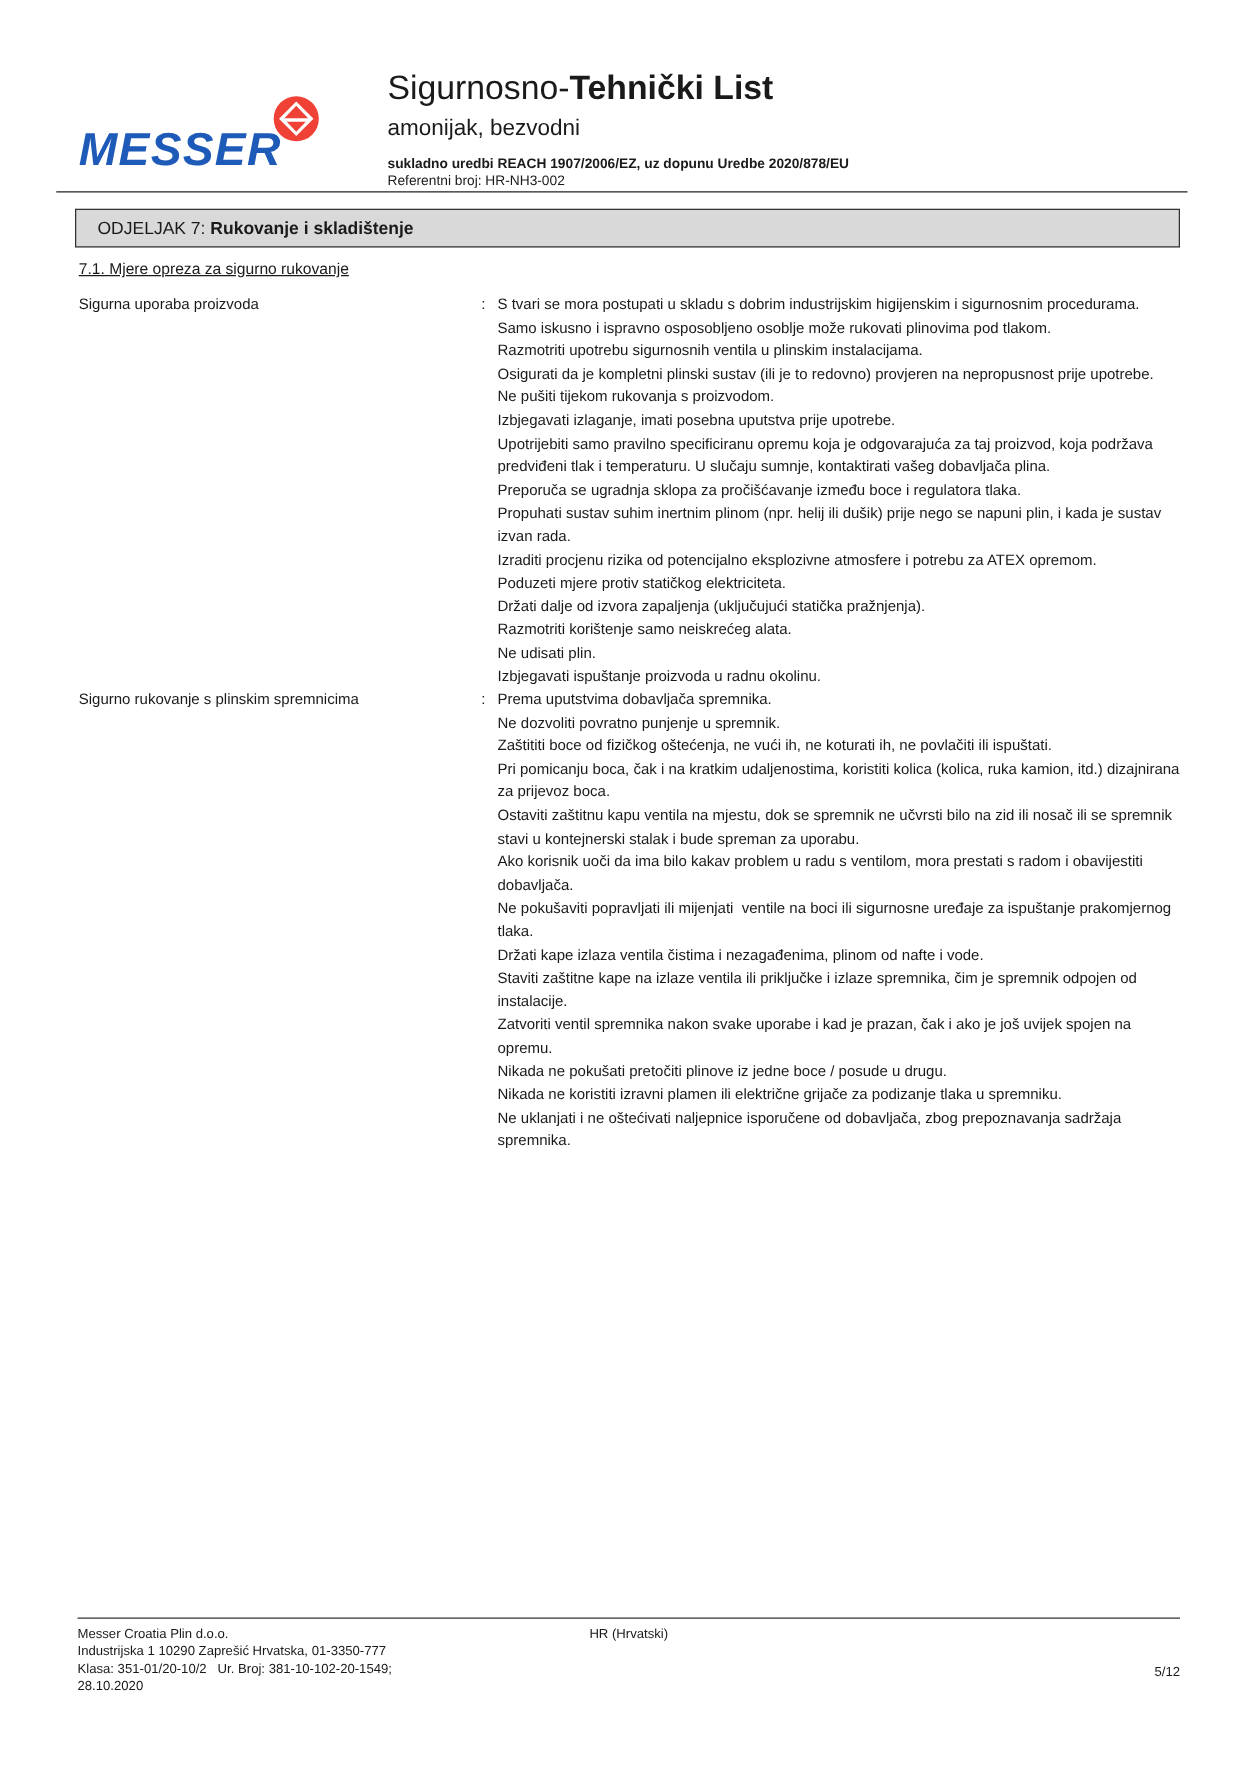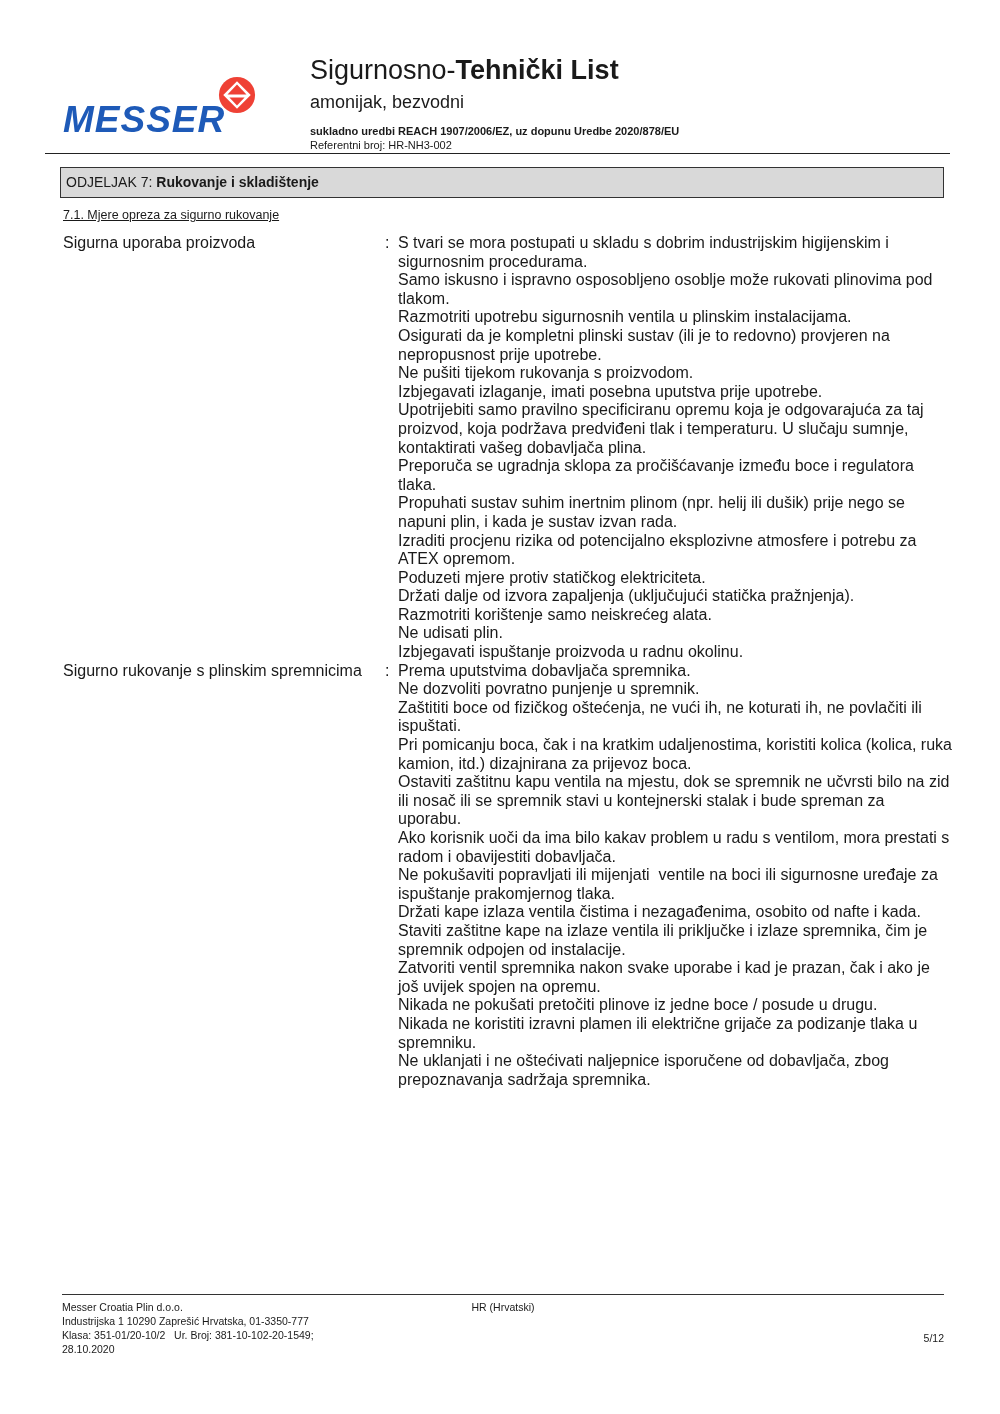--- a/index.html
+++ b/index.html
@@ -28,31 +28,31 @@
   .doc-reg{font-size:11px;margin-top:11px;line-height:14px;font-weight:bold;}
   .doc-ref{font-size:11px;line-height:14px;}
   .header-rule{
     position:absolute;left:45px;top:153px;width:905px;height:0;
     border-top:1.5px solid #222;
   }
   
   .section-bar{
     position:absolute;left:60px;top:167px;width:884px;height:31px;
     background:var(--section-bg);border:1.5px solid #333;
-    font-size:14px;line-height:28px;padding-left:5px;
+    font-size:14px;line-height:28px;padding-left:17px;
   }
   .section-bar .bold{font-weight:bold;}
   .subsection{
     position:absolute;left:63px;top:208px;font-size:12.5px;
     text-decoration:underline;
   }
   
   .content{
     position:absolute;left:63px;top:234px;width:889px;
-    font-size:16px;line-height:18.6px;
+    font-size:12px;line-height:18.6px;
   }
   .row{display:flex;align-items:flex-start;}
   .row-label{width:322px;flex:none;}
   .row-sep{width:13px;flex:none;}
   .row-text{flex:1;min-width:0;}
   .para{white-space:pre-wrap;}
   
   .footer{
     position:absolute;left:62px;top:1294px;width:882px;
     border-top:1px solid #333;padding-top:5px;
@@ -114,21 +114,21 @@
       <div class="row-label">Sigurno rukovanje s plinskim spremnicima</div>
       <div class="row-sep">:</div>
       <div class="row-text">
         <div class="para">Prema uputstvima dobavljača spremnika.</div>
         <div class="para">Ne dozvoliti povratno punjenje u spremnik.</div>
         <div class="para">Zaštititi boce od fizičkog oštećenja, ne vući ih, ne koturati ih, ne povlačiti ili ispuštati.</div>
         <div class="para">Pri pomicanju boca, čak i na kratkim udaljenostima, koristiti kolica (kolica, ruka kamion, itd.) dizajnirana za prijevoz boca.</div>
         <div class="para">Ostaviti zaštitnu kapu ventila na mjestu, dok se spremnik ne učvrsti bilo na zid ili nosač ili se spremnik stavi u kontejnerski stalak i bude spreman za uporabu.</div>
         <div class="para">Ako korisnik uoči da ima bilo kakav problem u radu s ventilom, mora prestati s radom i obavijestiti dobavljača.</div>
         <div class="para">Ne pokušaviti popravljati ili mijenjati  ventile na boci ili sigurnosne uređaje za ispuštanje prakomjernog tlaka.</div>
-        <div class="para">Držati kape izlaza ventila čistima i nezagađenima, osobito od nafte i kada.</div>
+        <div class="para">Držati kape izlaza ventila čistima i nezagađenima, plinom od nafte i vode.</div>
         <div class="para">Staviti zaštitne kape na izlaze ventila ili priključke i izlaze spremnika, čim je spremnik odpojen od instalacije.</div>
         <div class="para">Zatvoriti ventil spremnika nakon svake uporabe i kad je prazan, čak i ako je još uvijek spojen na opremu.</div>
         <div class="para">Nikada ne pokušati pretočiti plinove iz jedne boce / posude u drugu.</div>
         <div class="para">Nikada ne koristiti izravni plamen ili električne grijače za podizanje tlaka u spremniku.</div>
         <div class="para">Ne uklanjati i ne oštećivati naljepnice isporučene od dobavljača, zbog prepoznavanja sadržaja spremnika.</div>
       </div>
     </div>
   </div>
 
 <div class="footer">

